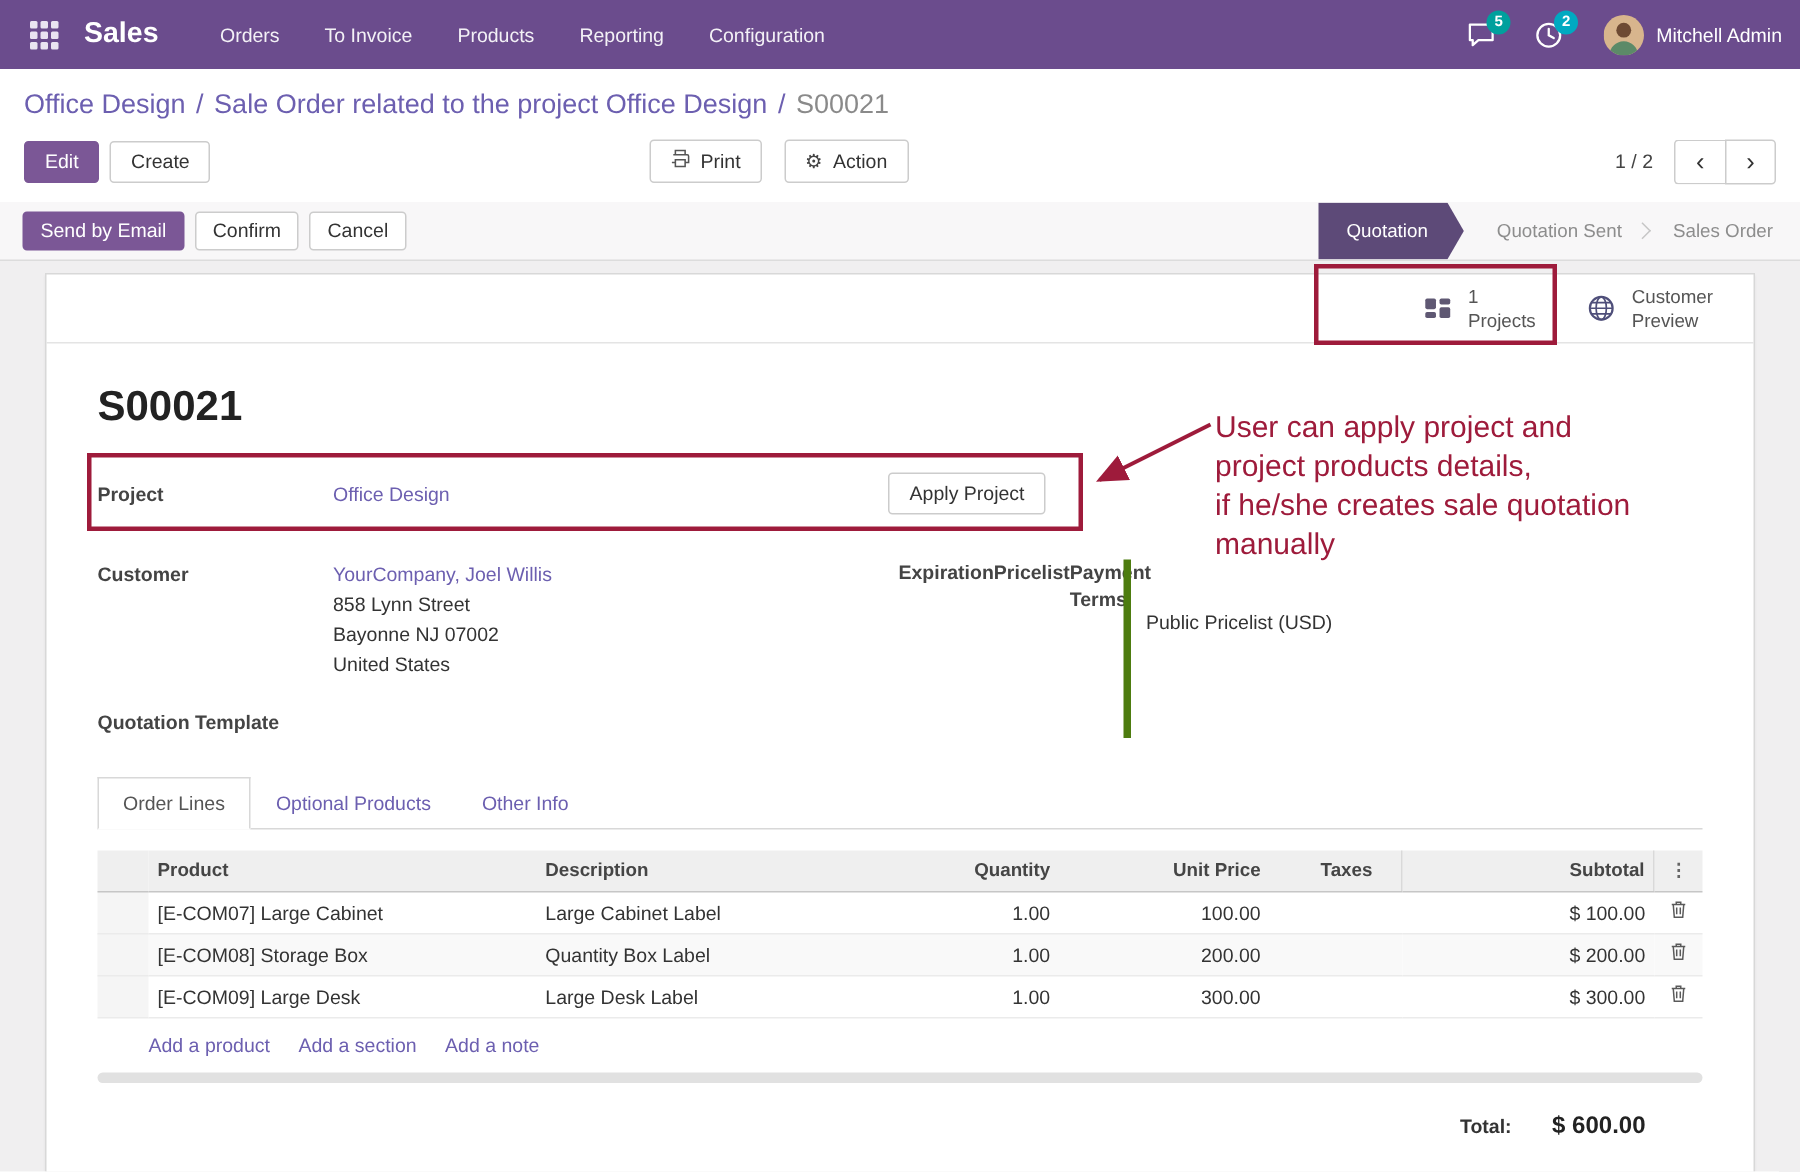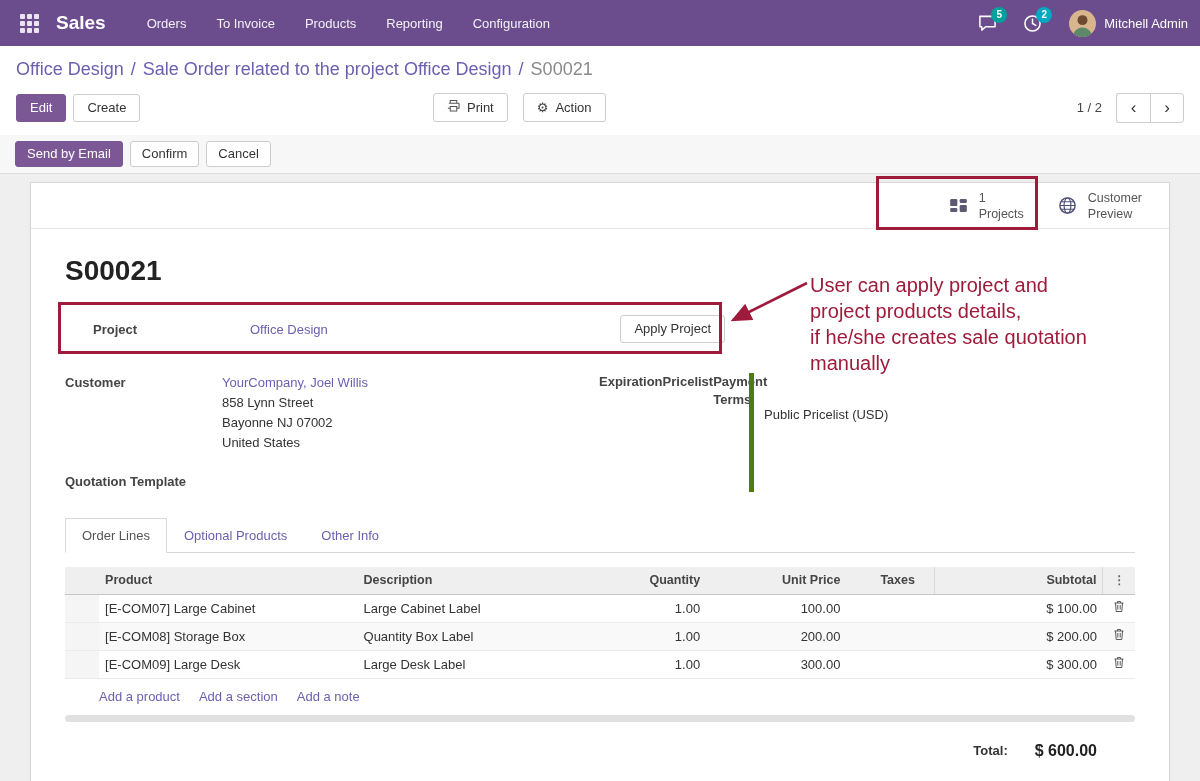--- a/index.html
+++ b/index.html
@@ -61,21 +61,21 @@
   .content { padding:8px 30px 0; background:#f0eff0; }
   .sheet { background:#fff; border:1px solid #d8d8d8; min-height:600px; box-shadow:0 1px 2px rgba(0,0,0,.06); }
   .button-box { height:46px; border-bottom:1px solid #e4e4e4; display:flex; justify-content:flex-end; padding-right:10px; }
   .stat-btn { display:flex; align-items:center; gap:11px; padding:0 17px; cursor:pointer; color:#555; }
   .stat-btn svg { display:block; }
   .stat-text { display:flex; flex-direction:column; line-height:16px; font-size:12.5px; text-align:left; }
 
   .sheet-body { padding:0 34px 30px; }
   .title { font-size:28px; font-weight:700; color:#222; margin-top:26px; }
 
-  .project-row { margin-top:22px; display:flex; align-items:center; width:640px; padding:6px 8px 6px 0;margin-left:28px; }
+  .project-row { margin-top:22px; display:flex; align-items:center; width:640px; padding:6px 8px 6px 0; }
   .project-row label { width:157px; font-weight:700; font-size:13px; color:#444; }
   .project-row .link { font-size:13px; flex:1; }
   .link { color:var(--link,#6c5fb0); text-decoration:none; cursor:pointer; }
 
   .fields { display:flex; margin-top:24px; }
   .group-left { width:534px; }
   .field-row { display:flex; font-size:13px; line-height:20px; }
   .field-row label { width:157px; font-weight:700; color:#444; }
   .address { margin-left:157px; font-size:13px; color:#333; line-height:20px; }
   .qt-row { margin-top:19px; }
@@ -199,20 +199,25 @@
         </div>
       </div>
     </div>
   </div>
 
   <div class="statusbar">
     <div class="sb-left">
       <button class="btn btn-primary">Send by Email</button>
       <button class="btn">Confirm</button>
       <button class="btn">Cancel</button>
+    </div>
+    <div class="sb-states">
+      <div class="state active">Quotation</div>
+      <div class="state has-sep">Quotation Sent</div>
+      <div class="state">Sales Order</div>
     </div>
   </div>
 
   <div class="content">
     <div class="sheet">
 
       <div class="button-box">
         <div class="stat-btn">
           <span>
             <svg width="19" height="19" viewBox="0 0 16 16" fill="#5f5873">

